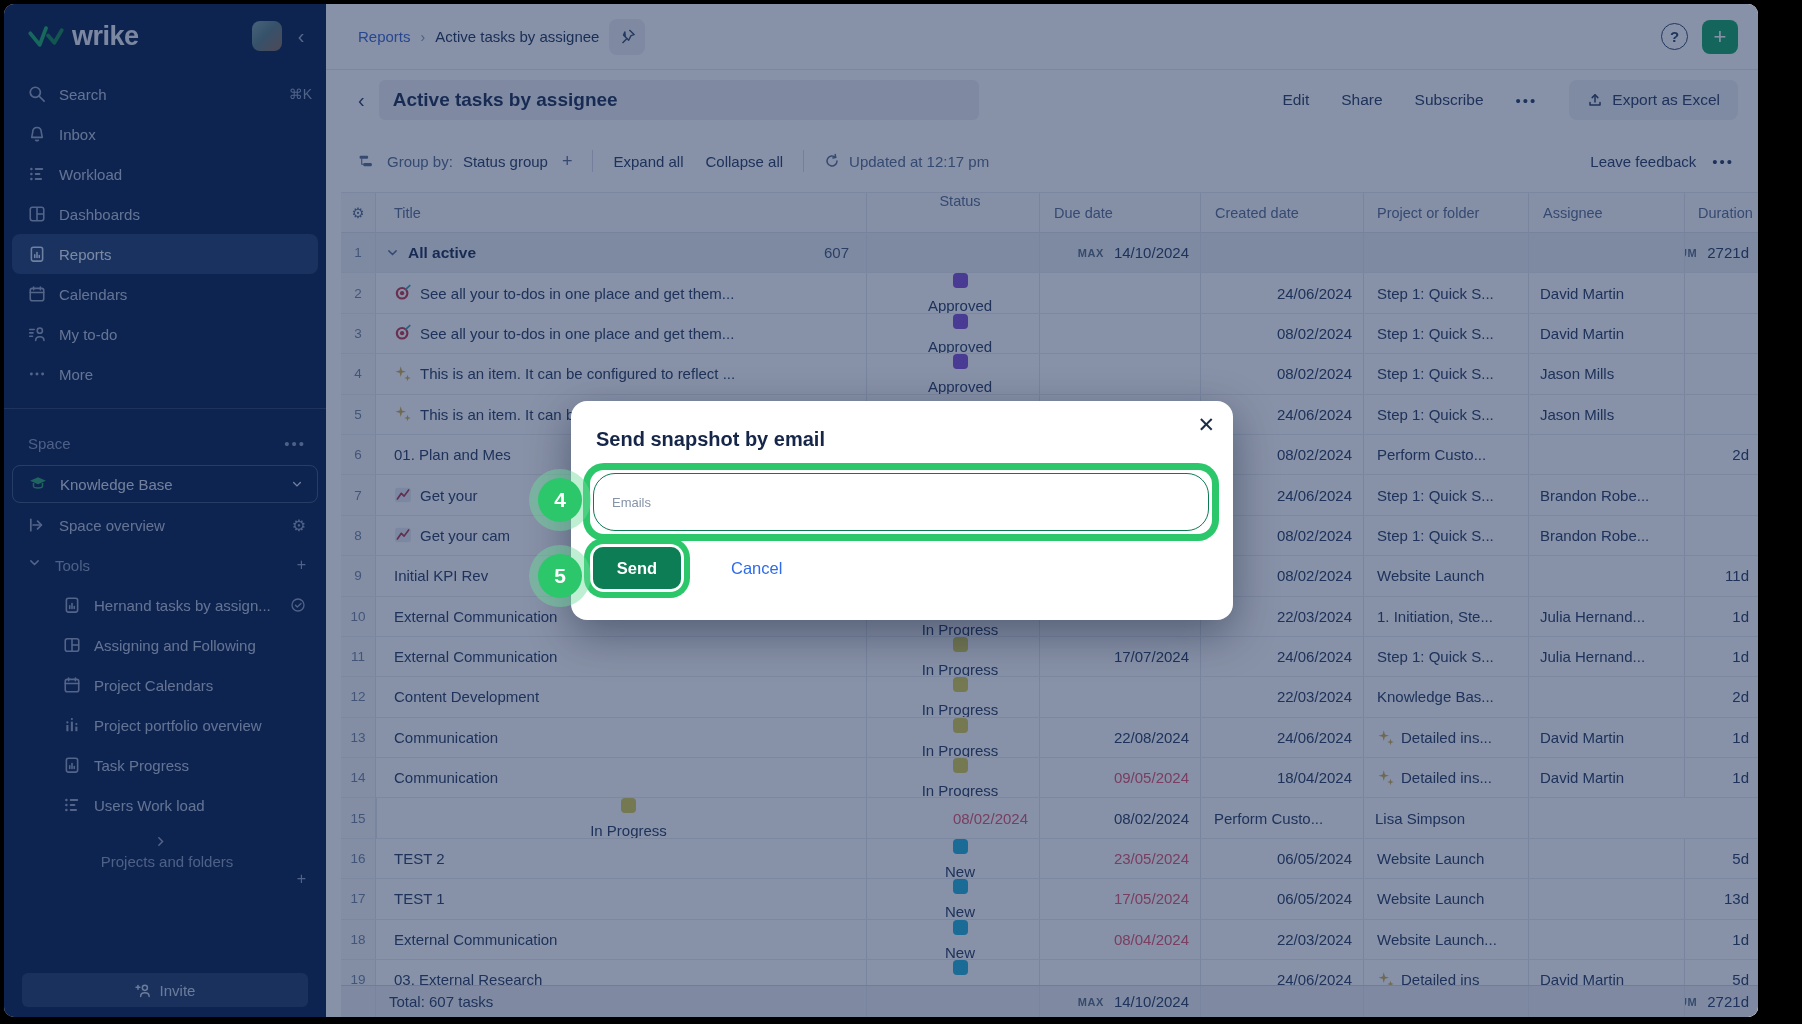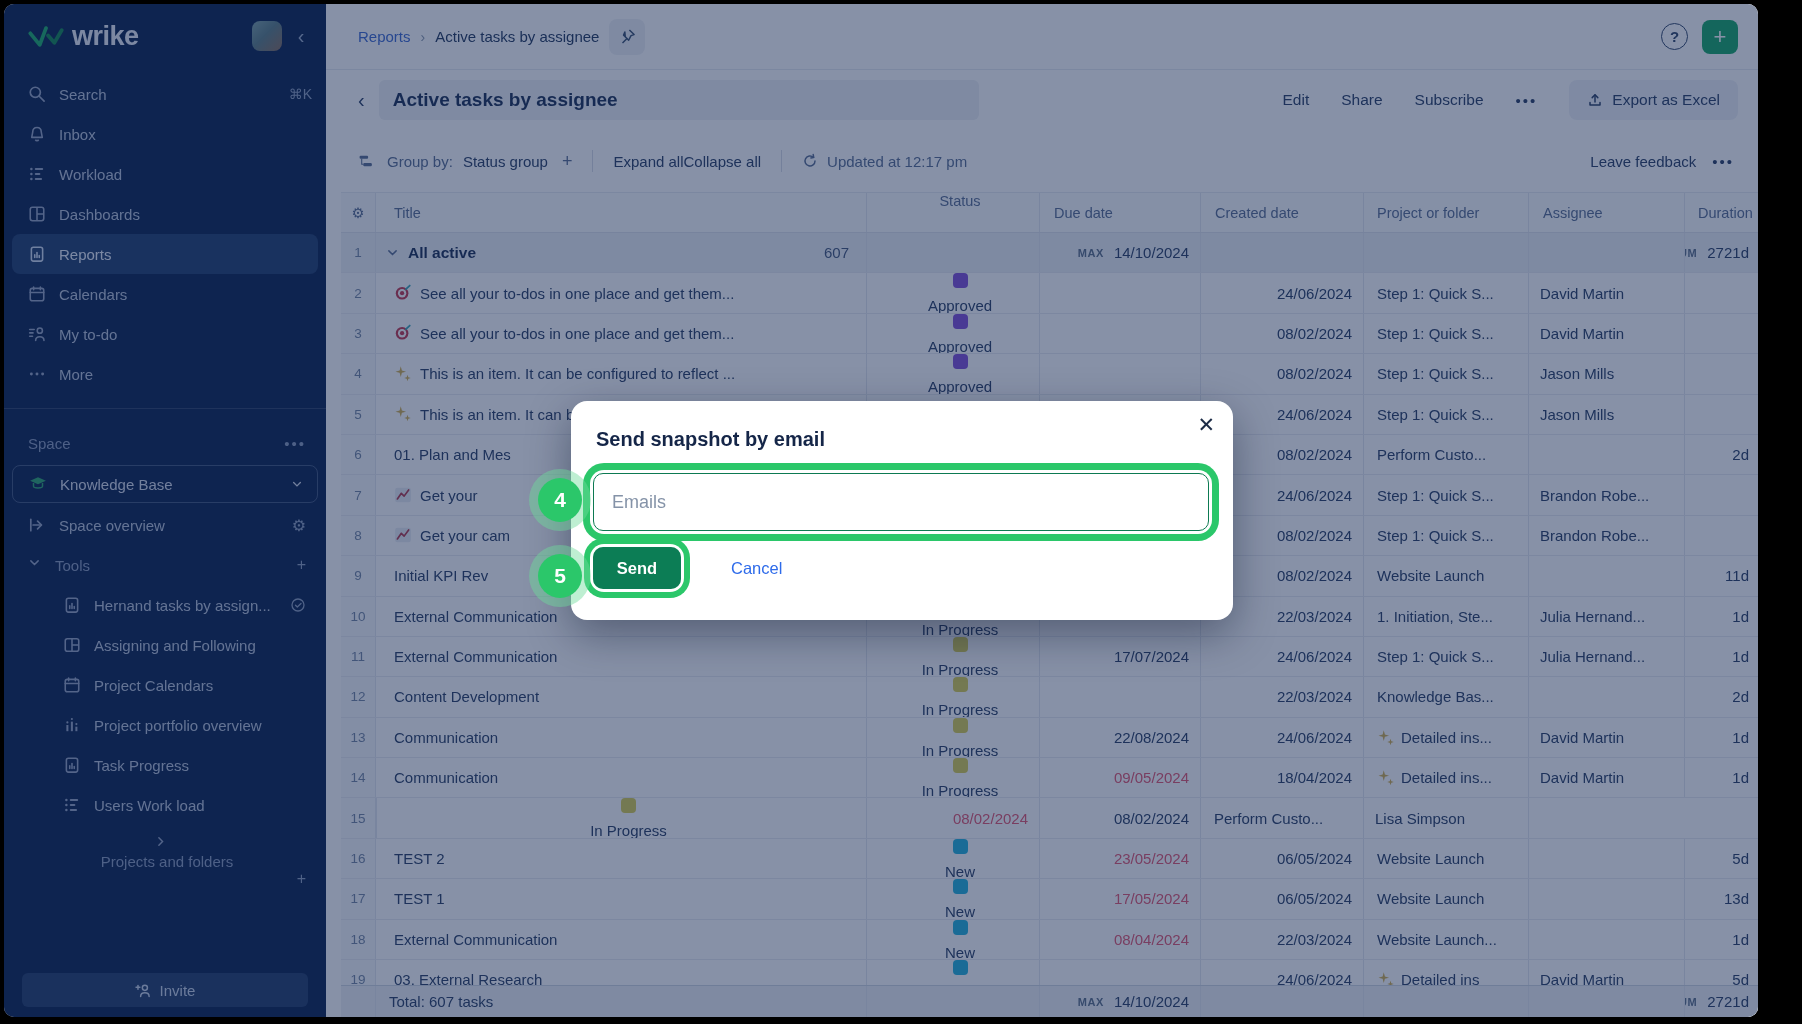--- a/index.html
+++ b/index.html
@@ -48,21 +48,21 @@
   .tb-actions { margin-left:auto; display:flex; align-items:center; gap:32px; }
   .tb-link { font-size:15.5px; color:#2c4166; cursor:pointer;text-align:center; }
   .export-btn { display:flex; align-items:center; gap:9px; background:#eef1f6; border-radius:8px; height:40px; padding:0 18px; font-size:15.5px; color:#2c4166; cursor:pointer; }
 
   .toolbar { height:62px; display:flex; align-items:center; padding:0 24px 0 32px; }
   .tool-item { display:flex; align-items:center; font-size:15px; color:#5a6f93; }
   .tool-val { color:#2c4166; margin-left:10px; cursor:pointer; }
   .tool-plus { color:#5a6f93; font-size:18px; margin-left:14px; cursor:pointer; }
   .tool-div { width:1px; height:22px; background:#d8dde6; margin:0 20px; }
   .tool-link { font-size:15px; color:#2c4166; cursor:pointer; }
-  .tool-link + .tool-link { }
+  .tool-link + .tool-link { margin-left:22px; }
   .updated { display:flex; align-items:center; gap:9px; font-size:15px; color:#5a6f93; }
   .toolbar-right { margin-left:auto; display:flex; align-items:center; gap:16px;text-align:center; }
   .dots3 { color:#2c4166; letter-spacing:2px; font-size:15px; cursor:pointer; }
 
   
   .grid { display:grid; grid-template-columns:35px 490px 173px 161px 163px 165px 156px 1fr; }
   .tablewrap { position:absolute; left:15px; right:0; top:188px; bottom:0; }
   .thead { height:41px; border-top:1px solid #e6eaf0; border-bottom:1px solid #dfe3ea; background:#fbfcfd; }
   .th { display:flex; align-items:center; font-size:14.5px; color:#5a6f93; padding-left:14px; white-space:nowrap; overflow:hidden; }
   .rows { position:absolute; left:0; right:0; top:41px; bottom:0; overflow:hidden; }
@@ -93,21 +93,21 @@
   .tfoot .cell { font-size:15px; }
   .tfoot .c-num { background:#eef1f5; }
   .tfoot .c-title { padding-left:13px; }
 
   
   .overlay { position:absolute; inset:0; background:rgba(16,35,80,0.5); z-index:40; }
   .modal { position:absolute; left:567px; top:397px; width:662px; height:219px; background:#fff; border-radius:16px; box-shadow:0 14px 44px rgba(5,15,40,0.4); z-index:50; }
   .modal-title { position:absolute; left:25px; top:27px; font-size:20px; font-weight:bold; color:#152648; }
   .modal-close { position:absolute; right:18px; top:12px; font-size:21px; color:#1b2b46; cursor:pointer; font-weight:300; }
   .input-wrap { position:absolute; left:22px; top:72px; width:616px; height:58px; border-radius:11px; box-shadow:0 0 0 3px #fff, 0 0 0 10px var(--highlight,#2bc76a); background:#fff; }
-  .email-input { width:100%; height:100%; border:1.5px solid #0d7a52; border-radius:10px; padding-left:18px; font-size:18px; font-family:"Liberation Sans",sans-serif; color:#24324d; outline:none; }
+  .email-input { width:100%; height:100%; border:1.5px solid #0d7a52; border-radius:22px; padding-left:18px; font-size:13px; font-family:"Liberation Sans",sans-serif; color:#24324d; outline:none; }
   .email-input::placeholder { color:#8593a8; }
   .send-wrap { position:absolute; left:22px; top:146px; border-radius:11px; box-shadow:0 0 0 3px #fff, 0 0 0 9px var(--highlight,#2bc76a); }
   .send-btn { width:88px; height:42px; background:var(--send-btn,#0c7d55); border:none; border-radius:10px; color:#fff; font-size:16.5px; font-weight:600; font-family:"Liberation Sans",sans-serif; cursor:pointer; }
   .cancel-link { position:absolute; left:160px; top:146px; height:42px; line-height:42px; font-size:16.5px; color:var(--link,#2e6bea); cursor:pointer; }
   .ann { position:absolute; width:44px; height:44px; border-radius:50%; background:var(--highlight,#2bc76a); color:#fff; font-size:21px; font-weight:bold; display:flex; align-items:center; justify-content:center; z-index:60; box-shadow:0 0 0 9px rgba(110,220,155,0.45); }
   #ann4 { left:534px; top:474px; }
   #ann5 { left:534px; top:550px; }
 
   svg { display:block; }
 </style>

